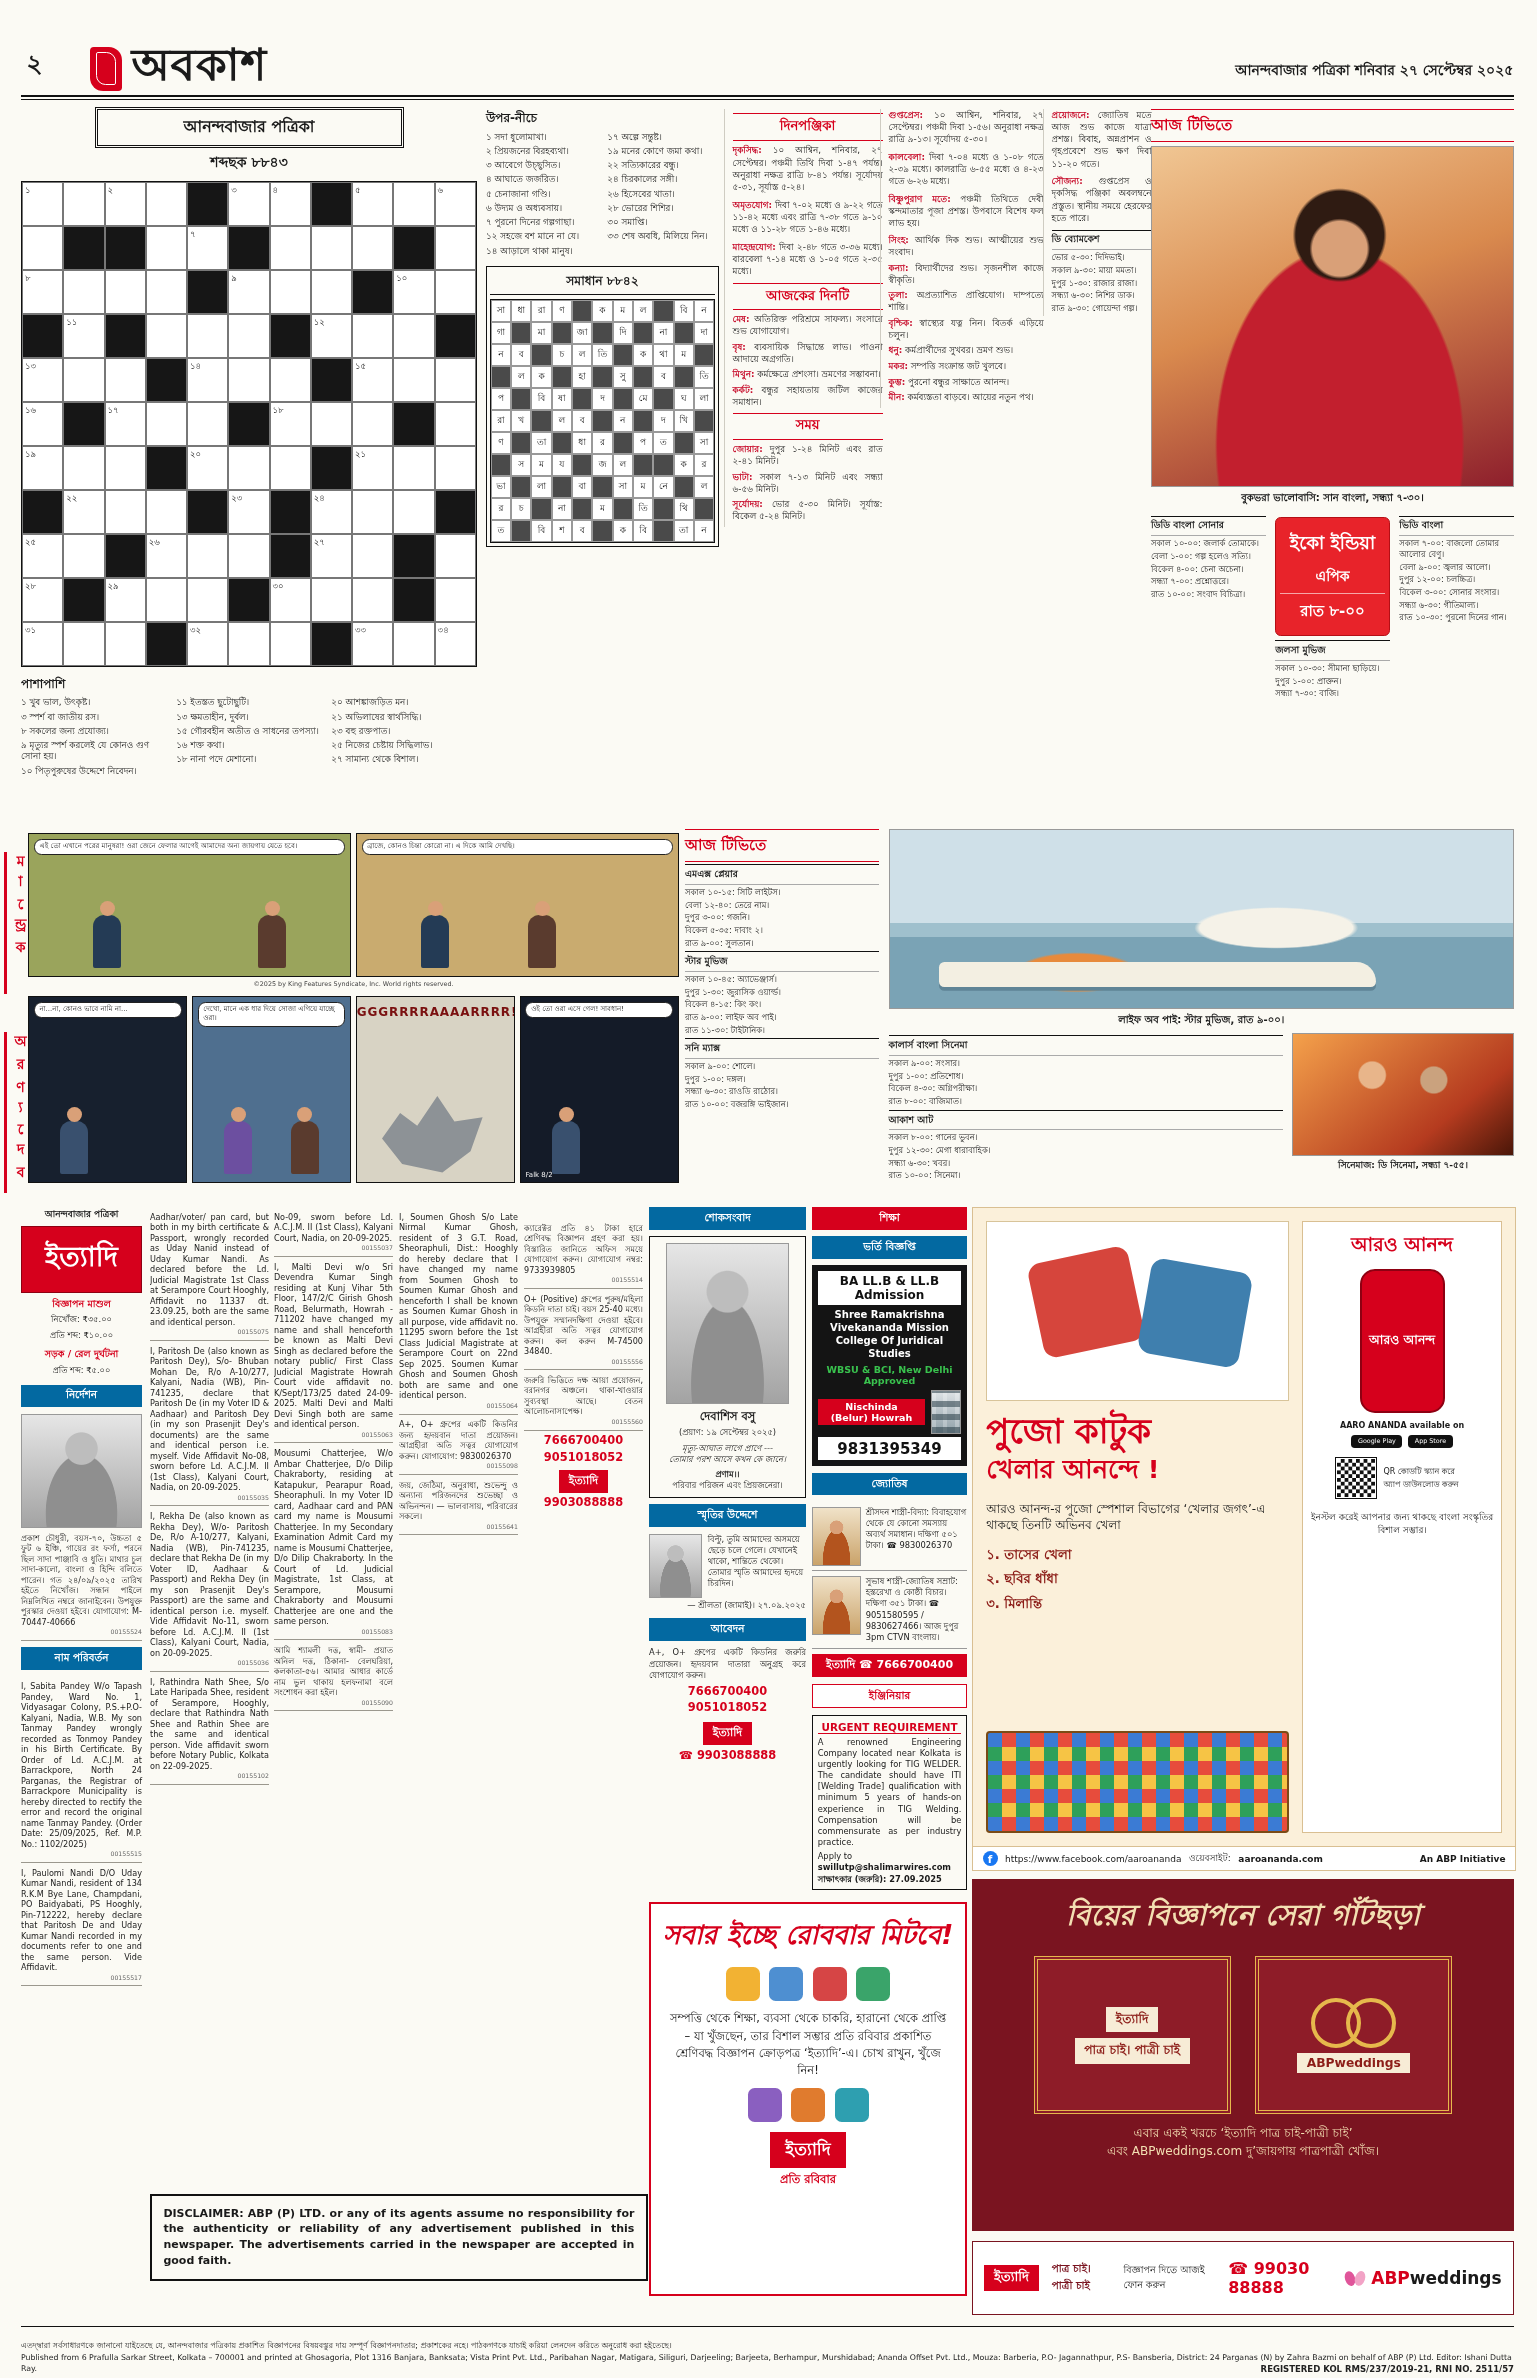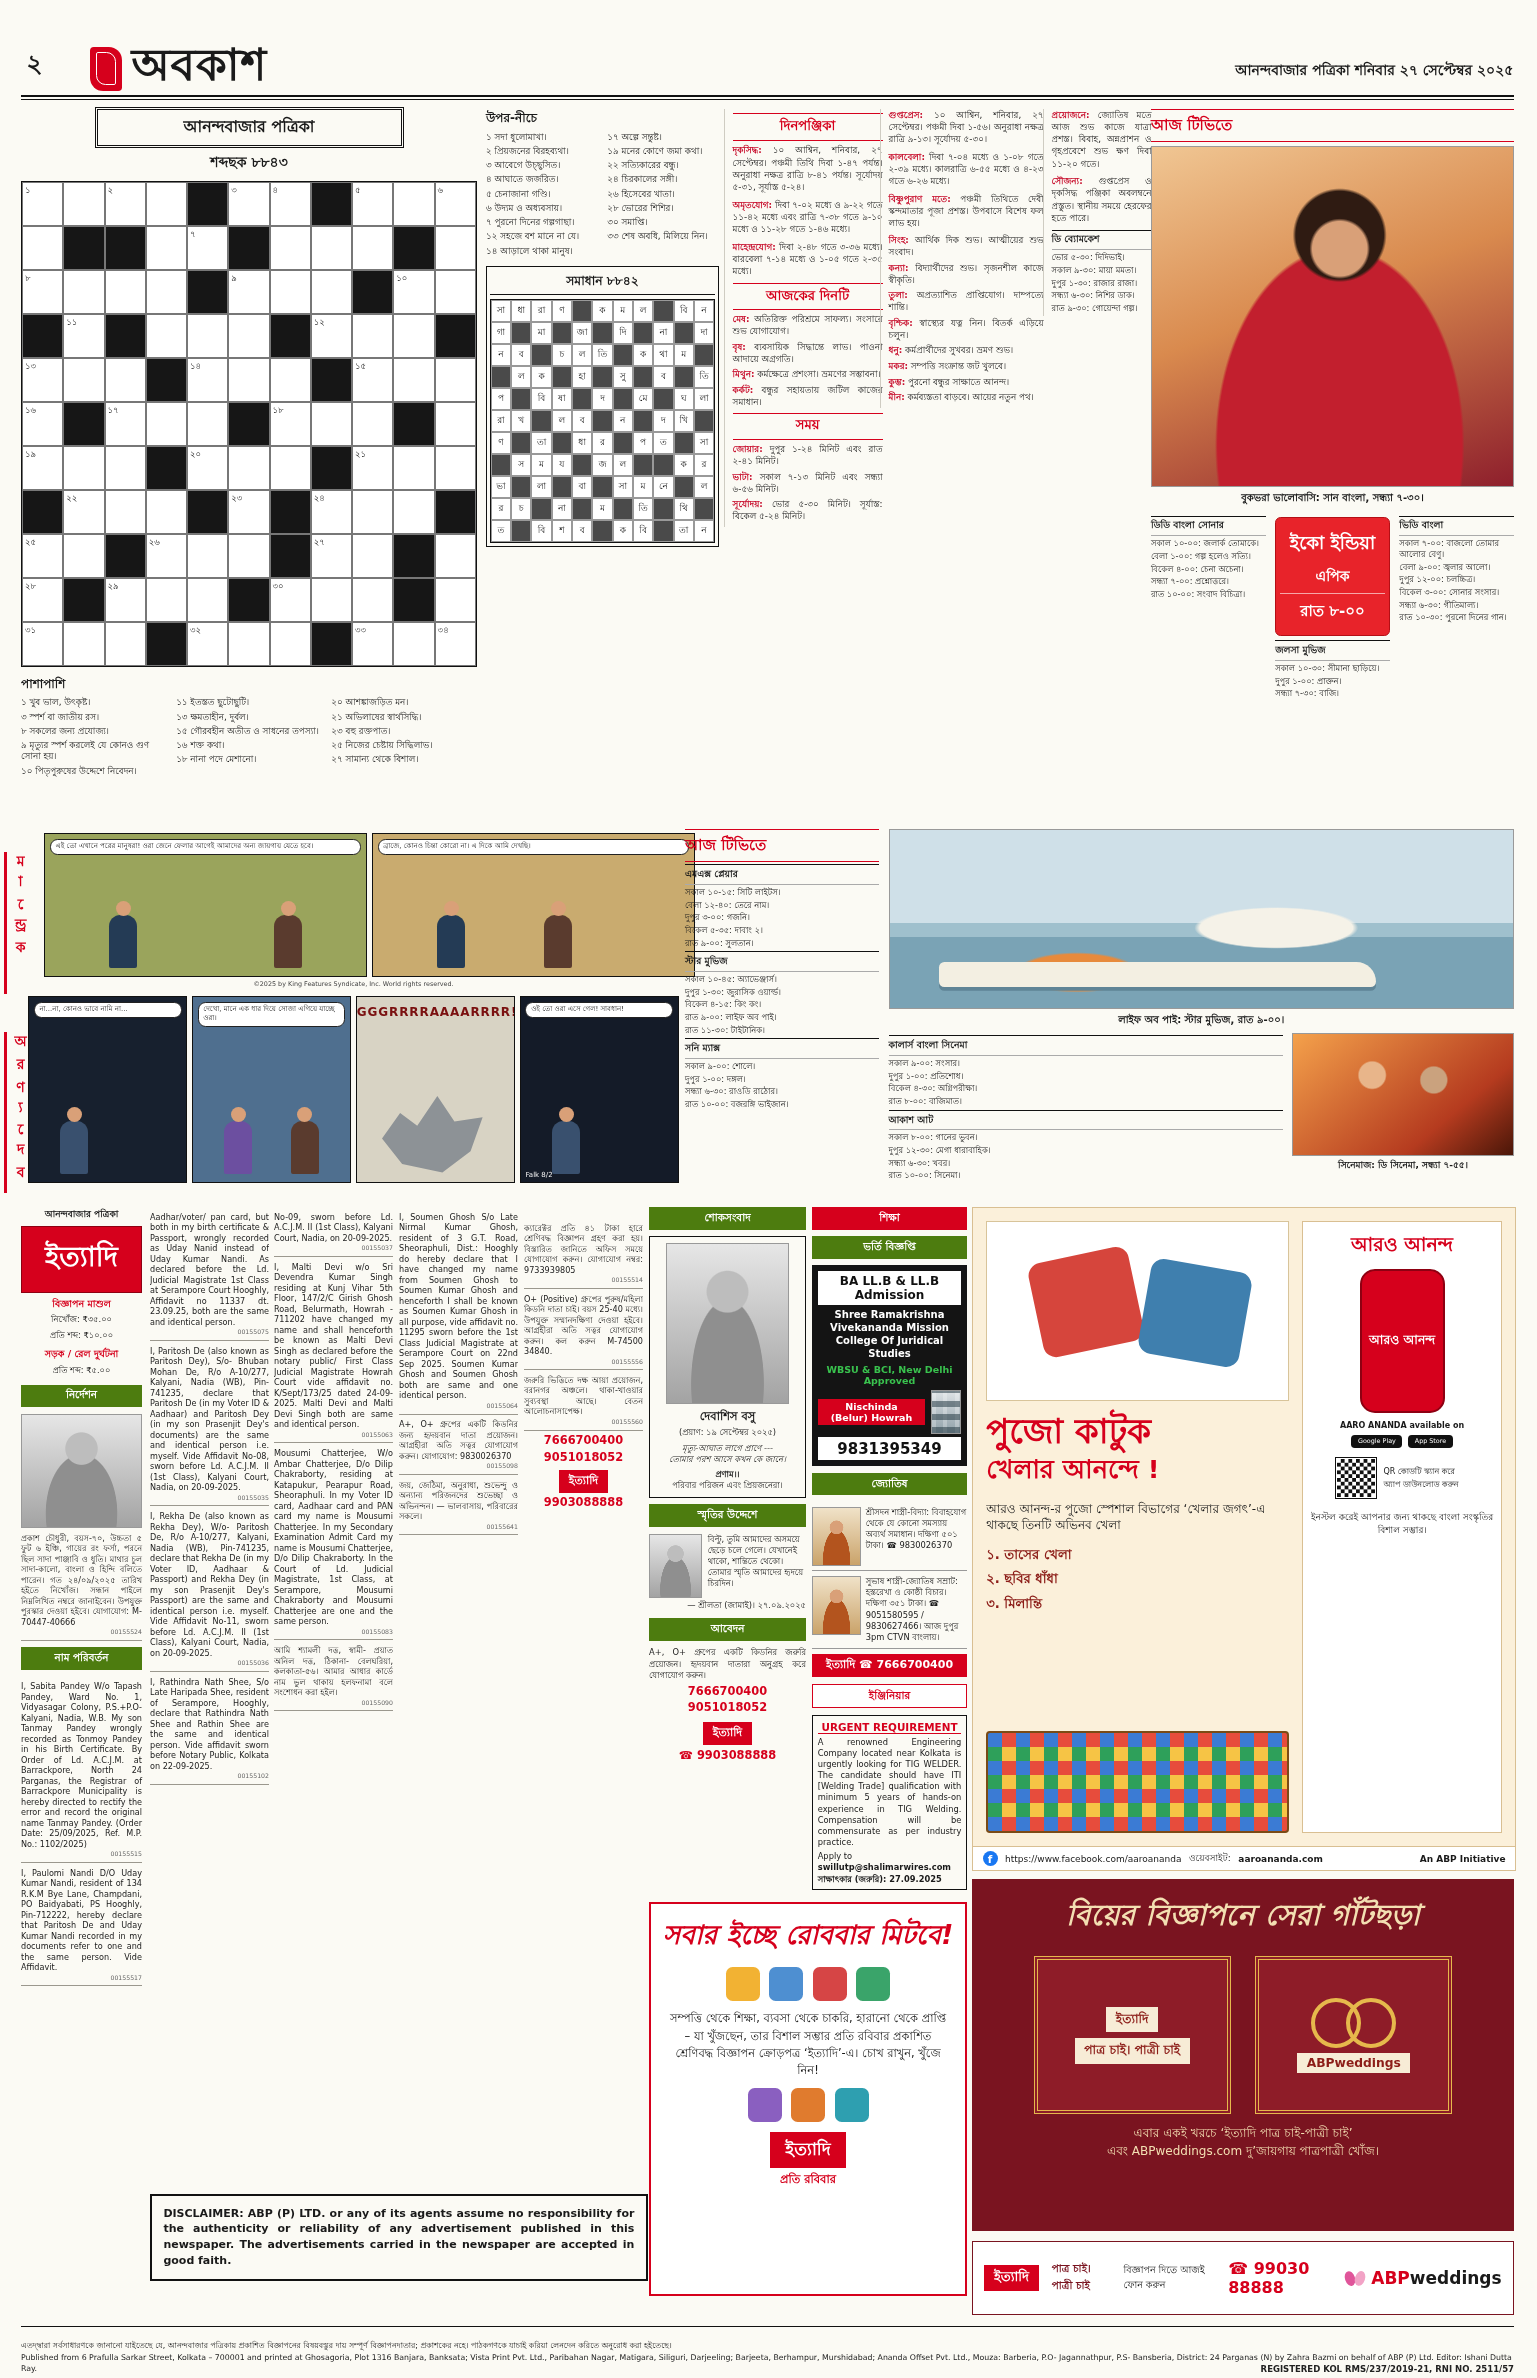--- a/index.html
+++ b/index.html
@@ -11,21 +11,21 @@
   .masthead{left:90px;top:32px;display:flex;align-items:center;gap:9.5px;}
   .mast-icon{width:32px;height:44px;background:#d6001c;border-radius:3.8px 13.2px 3.8px 13.2px;position:relative;}
   .mast-icon::after{content:"";position:absolute;inset:5.7px;border:1.9px solid #fff;border-radius:1.9px 9.5px 1.9px 9.5px;}
   .mast-title{font-size:44px;font-weight:bold;letter-spacing:0.9px;}
   .dateline{right:24.6px;top:59px;font-size:14px;font-weight:bold;}
   .headrule{left:21px;top:95px;width:1493px;border-top:2.8px solid #111;border-bottom:0.9px solid #111;height:1.9px;}
   
   .red-title{color:#d6001c;font-weight:bold;text-align:center;font-size:13.2px;
              border-top:1.4px solid #d6001c;border-bottom:1.4px solid #d6001c;padding:1.9px 0;margin:3.8px 0;}
   .tab{display:block;text-align:center;font-weight:bold;font-size:10.4px;padding:2.8px 0;margin:6.6px 0;}
-  .tab.dark{background:#4d7c0f;color:#fff;}
+  .tab.dark{background:#0369a1;color:#fff;}
   .tab.red{background:#d6001c;color:#fff;}
   .tab.outline{color:#d6001c;border:1.4px solid #d6001c;background:#fff;}
   
   .xbrand{border:1.9px solid #111;outline:0.9px solid #111;outline-offset:1.9px;width:303px;margin:0 auto;
           text-align:center;font-weight:bold;font-size:16px;padding:3.8px 0;}
   .xsub{text-align:center;font-weight:bold;font-size:14px;margin:5.7px 0;}
   #xgrid{display:grid;grid-template-columns:repeat(11,1fr);border:1.9px solid #111;background:#fff;}
   .xc{border:0.9px solid #777;height:42px;position:relative;background:#fff;}
   .xb{background:#161616;}
   .xn{position:absolute;top:0.9px;left:1.9px;font-size:8.5px;}
@@ -650,21 +650,21 @@
             <div class="tvline">সন্ধ্যা ৬-৩০: গীতিমাল্য।</div>
             <div class="tvline">রাত ১০-৩০: পুরনো দিনের গান।</div>
           </div>
         </div>
     </div>
   </div>
 
   <div class="abs vlabel" style="left:3.8px;top:852px;height:142px;">মান্ড্রেক</div>
   <div class="abs vlabel" style="left:3.8px;top:1032px;height:161px;">অরণ্যদেব</div>
 
-  <div class="abs strip" style="left:44px;top:833px;width:651px;height:144px;">
+  <div class="abs strip" style="left:28px;top:833px;width:651px;height:144px;">
     <div class="panel" style="background:#9aa45c;">
       <div class="bub">এই তো এখানে পরের মানুষরা! ওরা জেনে ফেলার আগেই আমাদের অন্য জায়গায় যেতে হবে।</div>
       <div class="fig a"></div>
       <div class="fig b"></div>
     </div>
     <div class="panel" style="background:#c9ab6f;">
       <div class="bub">ব্রাজে, কোনও চিন্তা কোরো না। এ দিকে আমি দেখছি।</div>
       <div class="fig a"></div>
       <div class="fig b" style="right:38%;"></div>
     </div>

